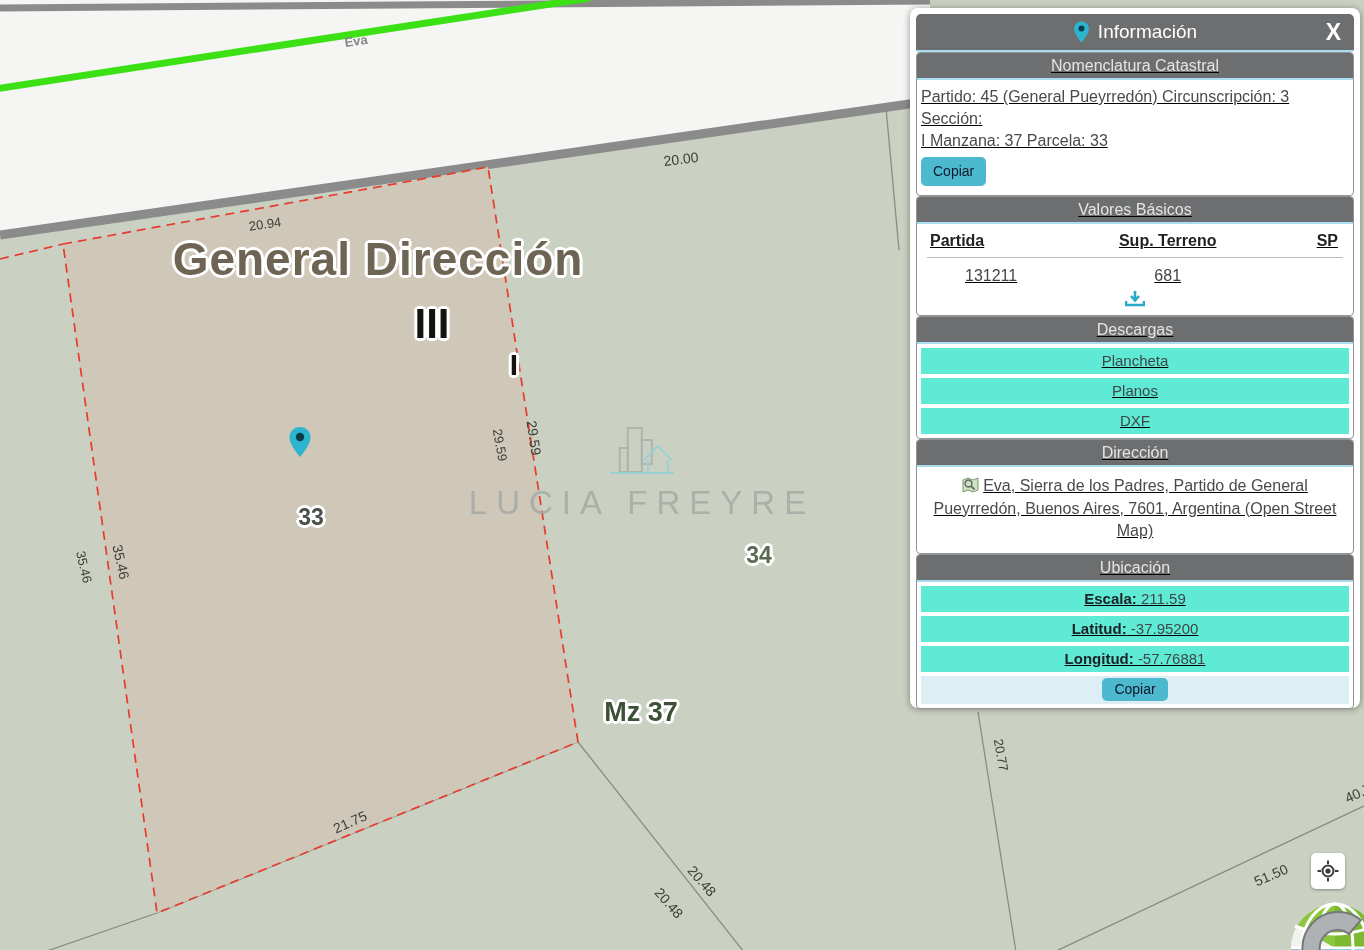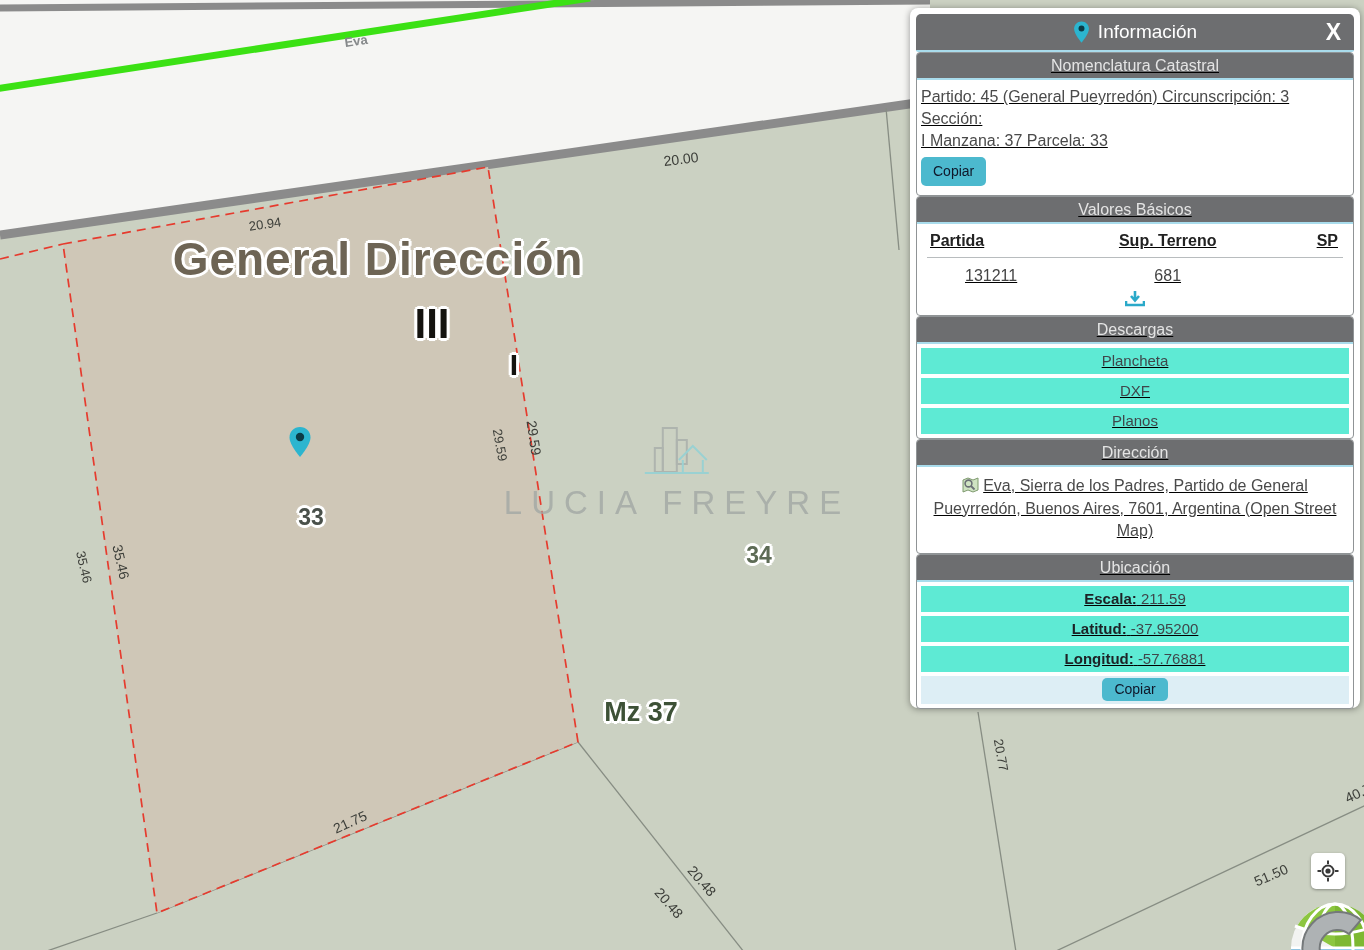--- a/index.html
+++ b/index.html
@@ -19,21 +19,21 @@
           0 -3px 0 #fff, 0 3px 0 #fff, -3px 0 0 #fff, 3px 0 0 #fff, 0 0 4px #fff; }
   .lbl { position:absolute; transform:translate(-50%,-50%); white-space:nowrap; font-weight:bold; }
   .district { font-size:46px; color:#6d6454; letter-spacing:1px; }
   .circ  { font-size:42px; color:#14130f; }
   .secc  { font-size:30px; color:#14130f; }
   .pnum  { font-size:23px; color:#49504a; }
   .pnum34{ font-size:23px; color:#5d6b55; }
   .mz    { font-size:27px; color:#3d5136; }
 
   
-  .wm { position:absolute; left:677px; top:474px; transform:translate(-50%,-50%);
+  .wm { position:absolute; left:642px; top:474px; transform:translate(-50%,-50%);
         text-align:right; opacity:.8; }
   .wm-name { font-size:33px; color:#a3a8a5; letter-spacing:9px; white-space:nowrap; }
   .wm-tag  { font-size:13px; color:#83d0d4; letter-spacing:6px; margin-top:6px; white-space:nowrap; }
 
   .map-pin { position:absolute; left:288px; top:426px; }
 
   .locate-btn { position:absolute; left:1311px; top:853px; width:34px; height:36px;
         background:#fff; border-radius:5px; box-shadow:0 1px 3px rgba(0,0,0,.35);
         display:flex; align-items:center; justify-content:center; cursor:pointer; }
   .globe { position:absolute; left:1287px; top:898px; }
@@ -216,22 +216,22 @@
           <path d="M1 10 L1 14 L19 14 L19 10" stroke="#2aa9c9" stroke-width="2.6" fill="none"></path>
         </svg>
       </div>
     </div>
   </div>
 
   <div class="box m-des">
     <div class="bhead">Descargas</div>
     <div class="rows-body">
       <div class="cyan-row">Plancheta</div>
+      <div class="cyan-row">Planos</div>
       <div class="cyan-row">DXF</div>
-      <div class="cyan-row">Planos</div>
     </div>
   </div>
 
   <div class="box m-dir">
     <div class="bhead">Dirección</div>
     <div class="dir-body">
       <svg class="dir-icon" width="17" height="16" viewBox="0 0 17 16">
         <path d="M1 3 L6 1 L11 3 L16 1 L16 13 L11 15 L6 13 L1 15 Z" fill="#cfe3c2" stroke="#7f9a6e" stroke-width="1"></path>
         <circle cx="6.5" cy="6.5" r="3.4" fill="none" stroke="#6b7075" stroke-width="1.6"></circle>
         <line x1="9" y1="9" x2="12.5" y2="12.5" stroke="#6b7075" stroke-width="1.8"></line>

